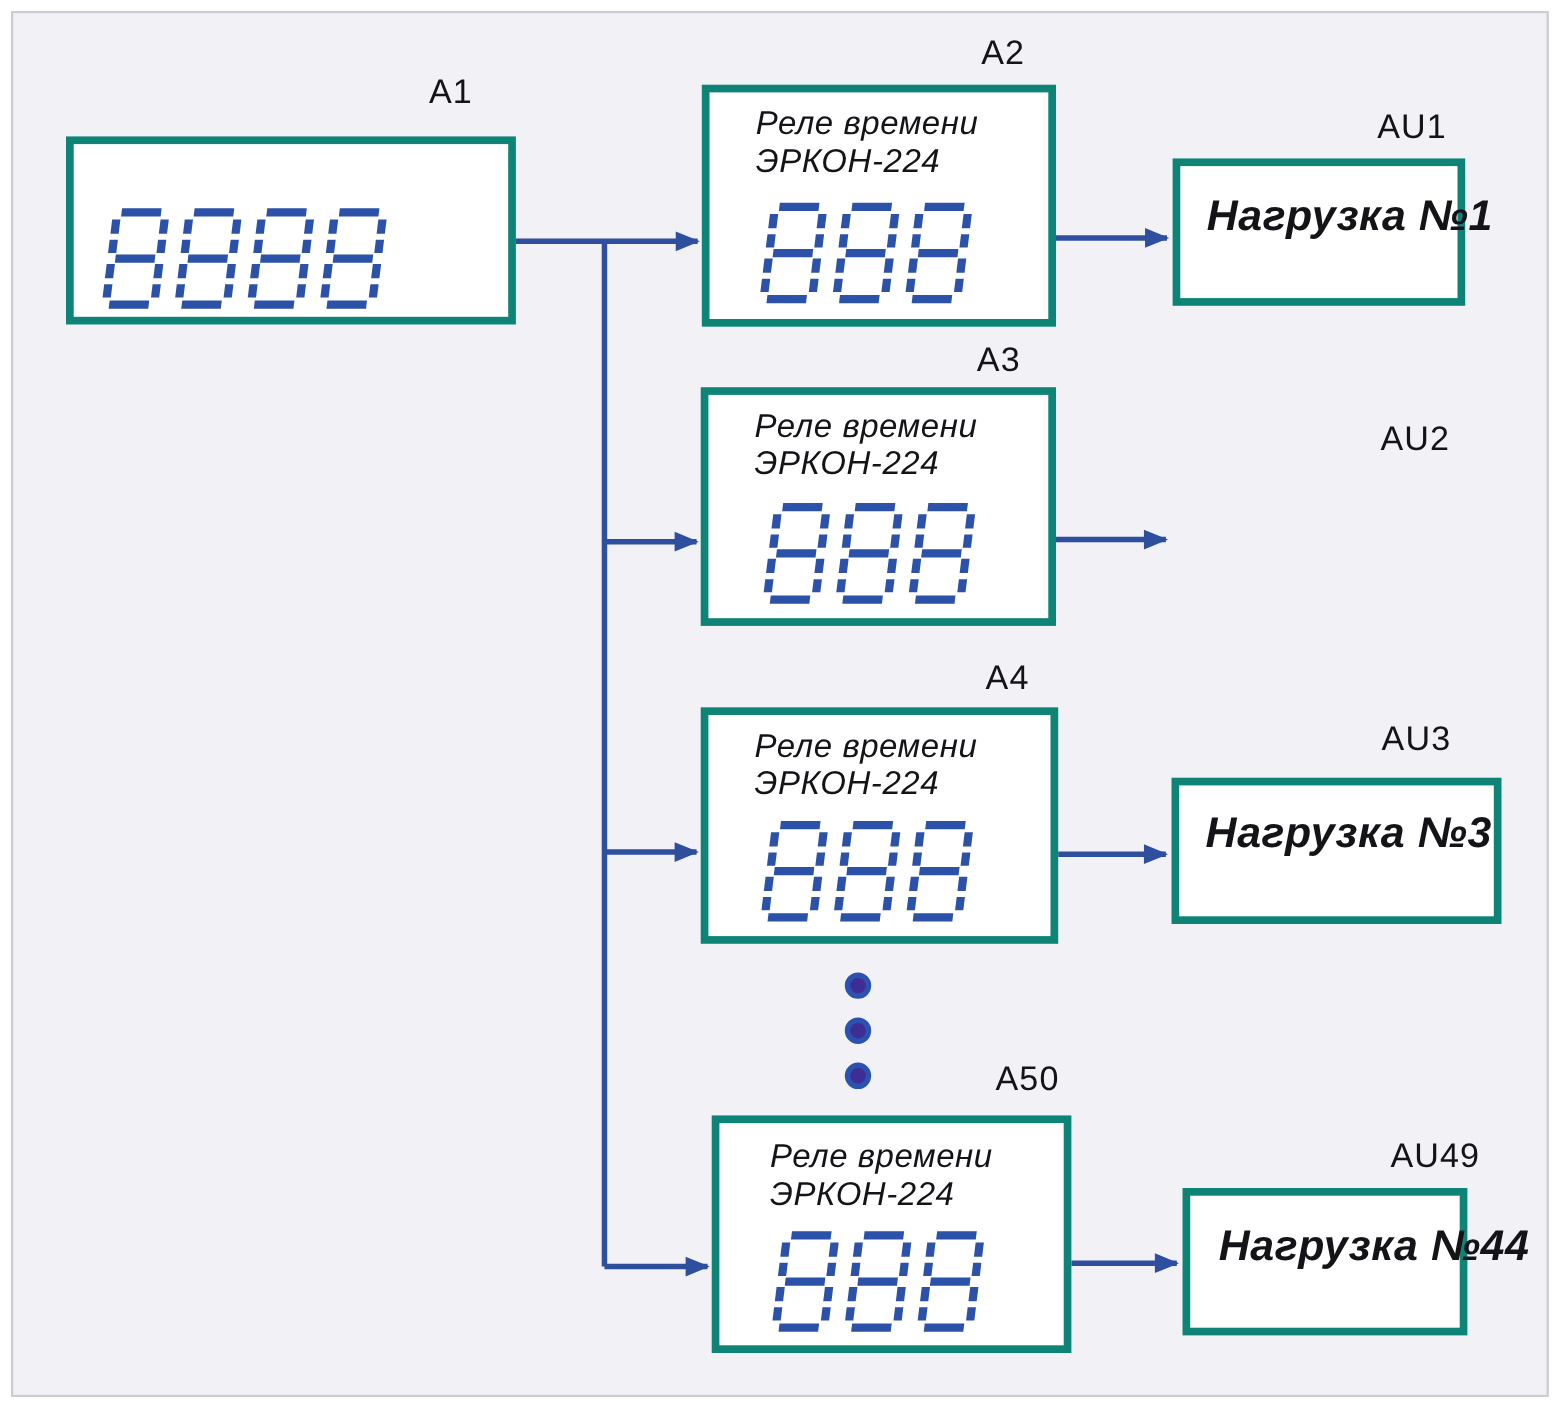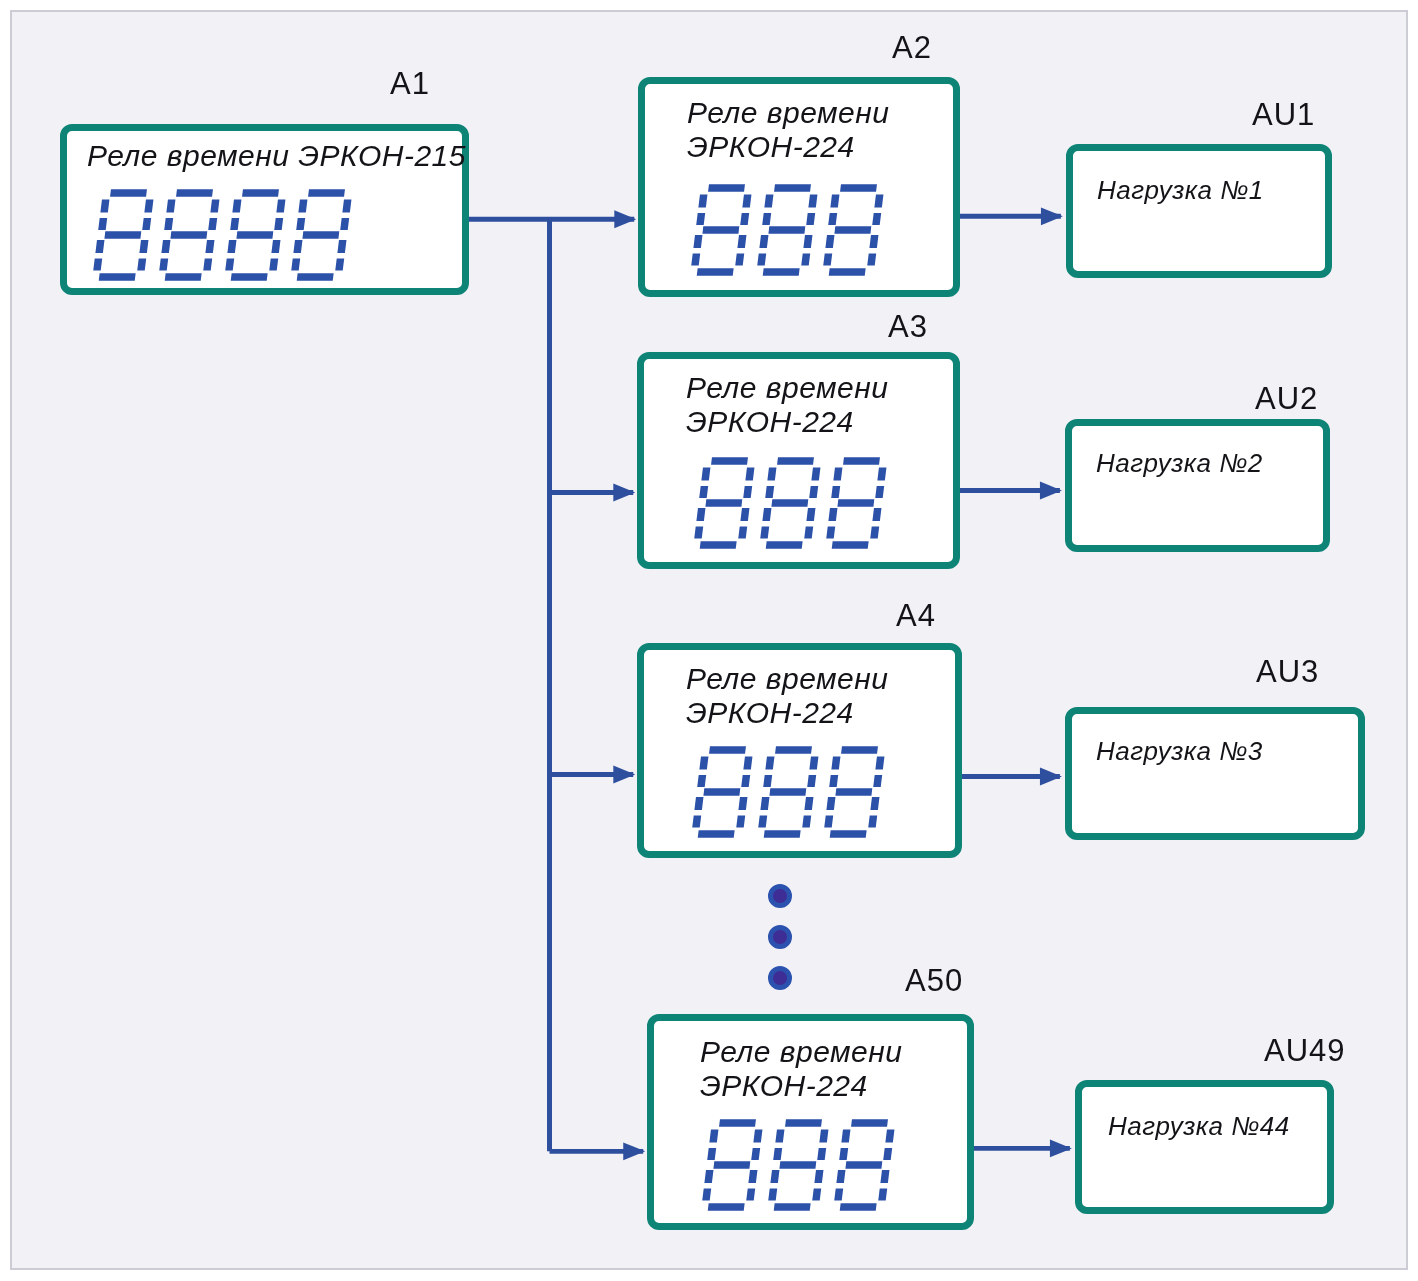--- a/index.html
+++ b/index.html
@@ -15,27 +15,27 @@
   }
   html,body{margin:0;padding:0;}
   body{width:1418px;height:1281px;background:#ffffff;font-family:"Liberation Sans",sans-serif;}
   .page{position:relative;width:1418px;height:1281px;background:#ffffff;overflow:hidden;}
   .canvas{position:absolute;left:10px;top:10px;width:1398px;height:1260px;
           background:var(--canvas-bg);border:2px solid var(--frame);box-sizing:border-box;}
   .wires{position:absolute;left:0;top:0;width:100%;height:100%;pointer-events:none;}
   .wires line{stroke:var(--wire);stroke-width:5;}
   .wires marker path{fill:var(--wire);}
   .box{position:absolute;background:var(--box-bg);border:7px solid var(--box-border);
-       box-sizing:border-box;border-radius:12px;}
+       box-sizing:border-box;border-radius:0;}
   .ref-label{position:absolute;font-size:31px;line-height:1;
              color:var(--text);white-space:nowrap;letter-spacing:1px;}
   .relay-title{position:absolute;font-style:italic;font-size:30px;line-height:34px;
                color:var(--text);white-space:nowrap;letter-spacing:0.5px;}
-  .load-title{position:absolute;font-style:italic;font-size:26px;line-height:1;
-              color:var(--text);white-space:nowrap;letter-spacing:0.5px;}
+  .load-title{position:absolute;font-style:italic;font-size:39px;line-height:1;
+              color:var(--text);white-space:nowrap;letter-spacing:0.5px;font-weight:bold;}
   .display{position:absolute;}
   .display svg{overflow:visible;display:block;}
   .display g{stroke:var(--digit);stroke-width:7.5;fill:none;}
   .dots{position:absolute;left:756px;top:872px;display:flex;flex-direction:column;gap:17px;}
   .dot{width:14px;height:14px;border-radius:50%;
        background:var(--dot-core);border:5px solid var(--dot-ring);}
 </style>
 </head>
 <body>
 
@@ -63,21 +63,20 @@
     <div class="ref-label" style="left:880px;top:20px">A2</div>
     <div class="ref-label" style="left:876px;top:299px">A3</div>
     <div class="ref-label" style="left:884px;top:588px">A4</div>
     <div class="ref-label" style="left:893px;top:953px">A50</div>
     <div class="ref-label" style="left:1240px;top:87px">AU1</div>
     <div class="ref-label" style="left:1243px;top:371px">AU2</div>
     <div class="ref-label" style="left:1244px;top:644px">AU3</div>
     <div class="ref-label" style="left:1252px;top:1023px">AU49</div>
 
     <div class="box" style="left:48px;top:112px;width:409px;height:171px">
-      <div class="relay-title" style="left:20px;top:8px">Реле времени ЭРКОН-215</div>
       <div class="display" style="left:22px;top:58px">
           <svg width="274" height="92" viewBox="0 0 274 92">
             <g transform="translate(12 0) skewX(-7)">
               <line x1="10" y1="4" x2="46" y2="4"></line>
               <line x1="9.5" y1="46" x2="45.5" y2="46"></line>
               <line x1="9" y1="88" x2="45" y2="88"></line>
               <line x1="6" y1="10.5" x2="6" y2="41" stroke-dasharray="13 5.5"></line>
               <line x1="50" y1="10.5" x2="50" y2="41" stroke-dasharray="13 5.5"></line>
               <line x1="6" y1="51" x2="6" y2="81.5" stroke-dasharray="13 5.5"></line>
               <line x1="50" y1="51" x2="50" y2="81.5" stroke-dasharray="13 5.5"></line>
@@ -246,23 +245,20 @@
               <line x1="182" y1="51" x2="182" y2="81.5" stroke-dasharray="13 5.5"></line>
             </g>
           </svg>
         </div>
     </div>
 
     <div class="box" style="left:1054px;top:132px;width:266px;height:134px">
       <div class="load-title" style="left:24px;top:26px">Нагрузка №1</div>
     </div>
 
-    <div class="box" style="left:1053px;top:407px;width:265px;height:133px">
-      <div class="load-title" style="left:24px;top:24px">Нагрузка №2</div>
-    </div>
 
     <div class="box" style="left:1053px;top:695px;width:300px;height:133px">
       <div class="load-title" style="left:24px;top:24px">Нагрузка №3</div>
     </div>
 
     <div class="box" style="left:1063px;top:1068px;width:259px;height:134px">
       <div class="load-title" style="left:26px;top:26px">Нагрузка №44</div>
     </div>
 
   </div>

